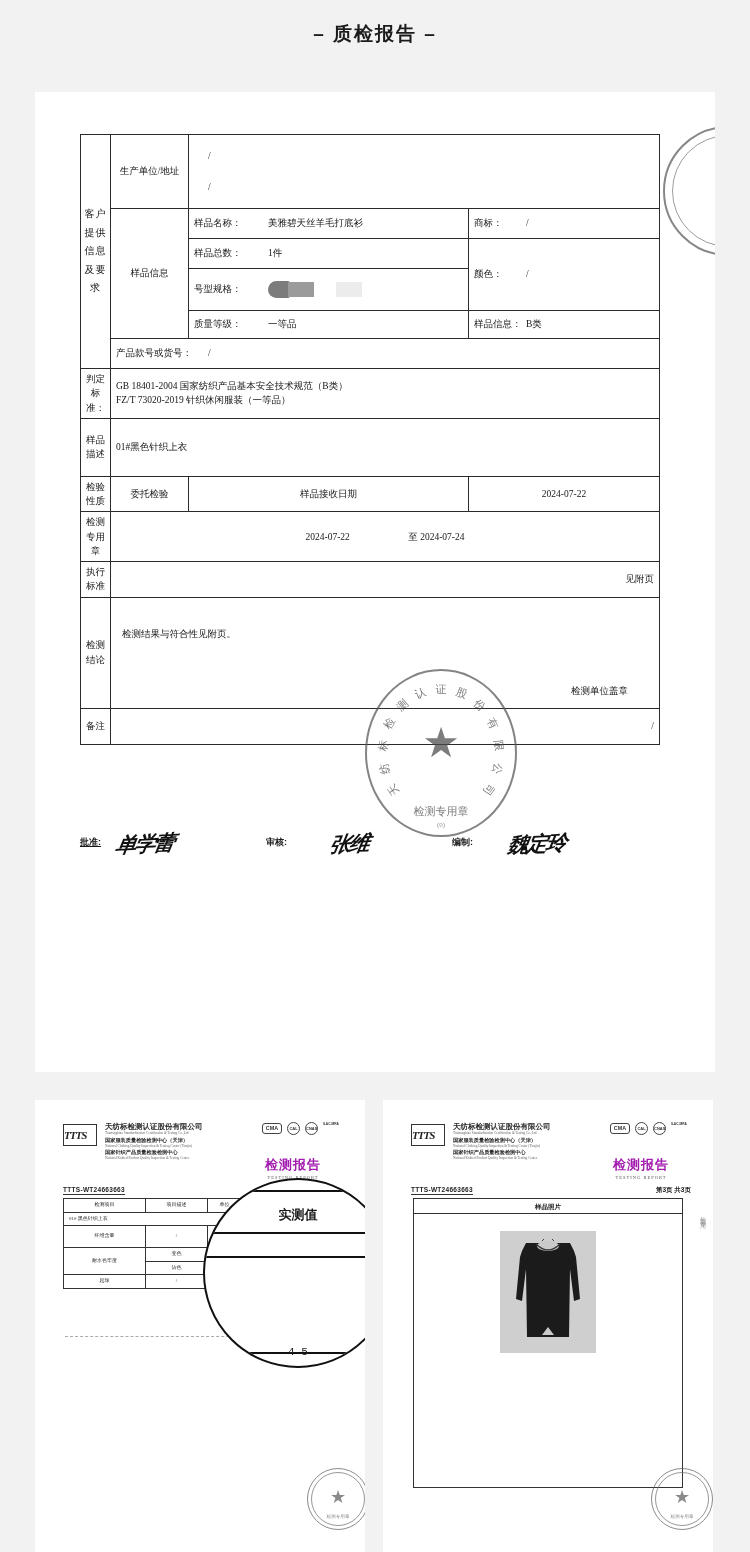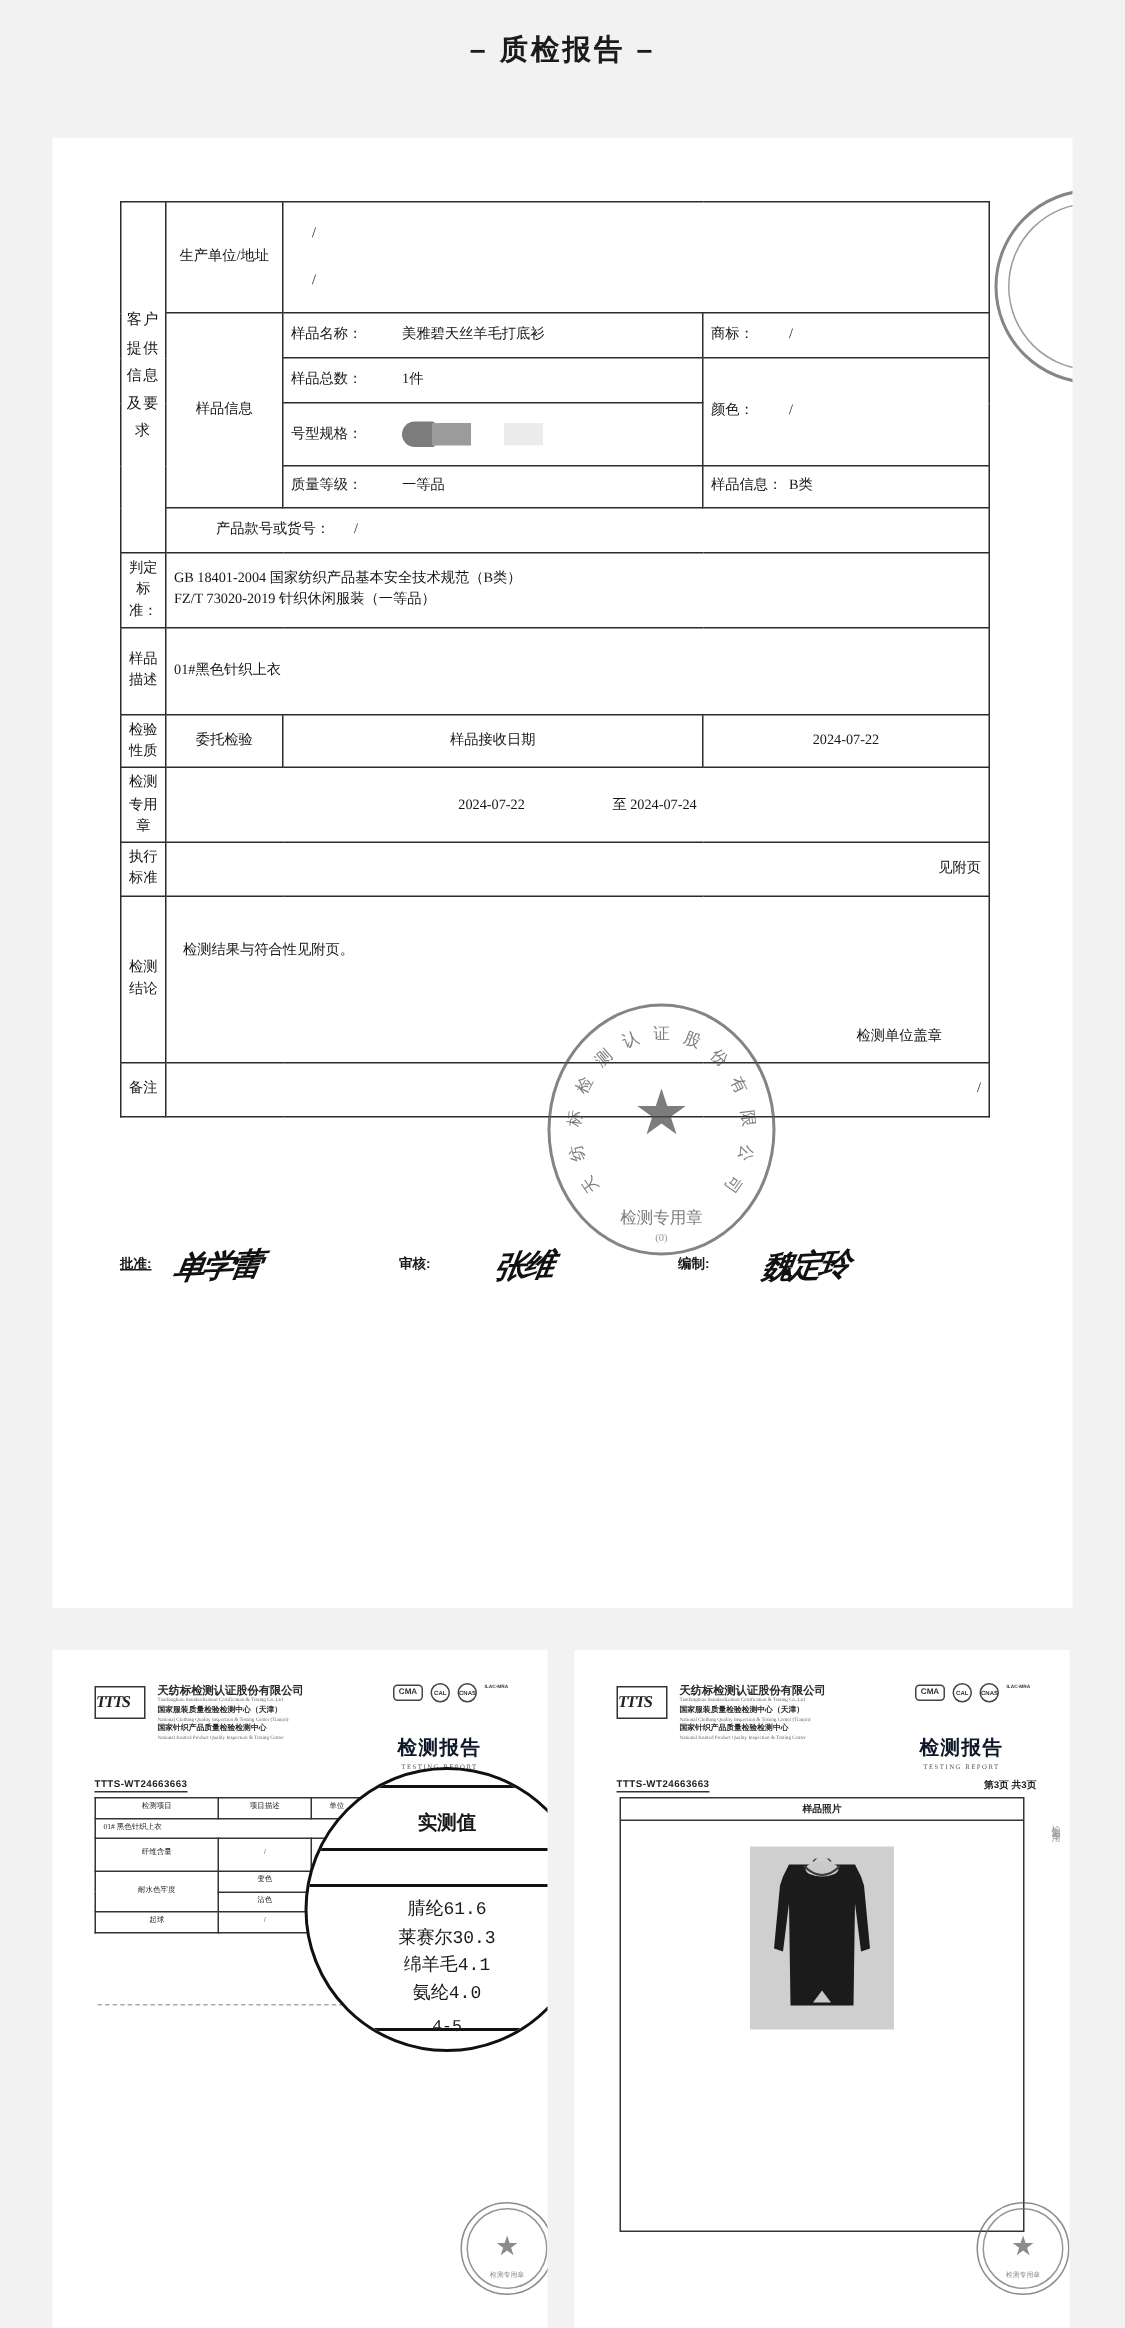--- a/index.html
+++ b/index.html
@@ -273,21 +273,21 @@
     color: #333;
     font-family: "Liberation Sans", "DejaVu Sans", sans-serif;
   }
   .mk.round { border-radius: 50%; width: 13px; height: 13px; line-height: 11px; font-size: 4px; }
   .mk.plain { border: none; font-size: 3.2px; line-height: 1.2; text-align: left; width: 16px; }
   .rep-title {
     position: absolute;
     right: 26px; top: 26px;
     text-align: center;
   }
-  .rep-title .cn { font-size: 13px; font-weight: 700; letter-spacing: 1px; color: #0f172a; }
+  .rep-title .cn { font-size: 13px; font-weight: 700; letter-spacing: 1px; color: #a21caf; }
   .rep-title .en { font-size: 4.5px; letter-spacing: 1px; color: #555; margin-top: 1px; }
 
   .rep-no {
     position: absolute;
     left: 28px; top: 86px;
     font-size: 6.5px;
     font-weight: 700;
     letter-spacing: .3px;
     border-bottom: 1px solid #333;
     padding-bottom: 1px;
@@ -489,21 +489,21 @@
         <td style="height:28px;">
           <span class="pair-k">质量等级：</span><span class="pair-v">一等品</span>
         </td>
         <td>
           <span class="pair-k" style="min-width:52px;">样品信息：</span><span class="pair-v">B类</span>
         </td>
       </tr>
 
       <tr>
         <td colspan="3" style="height:30px;">
-          <span class="pair-k" style="min-width:92px;margin-left:28px;">产品款号或货号：</span><span class="pair-v">/</span>
+          <span class="pair-k" style="min-width:92px;">产品款号或货号：</span><span class="pair-v">/</span>
         </td>
       </tr>
 
       <tr>
         <td class="cell-label">判定标准：</td>
         <td colspan="3" style="height:42px;">
           <span class="std-line">GB 18401-2004 国家纺织产品基本安全技术规范（B类）</span>
           <span class="std-line">FZ/T 73020-2019 针织休闲服装（一等品）</span>
         </td>
       </tr>
@@ -657,26 +657,20 @@
       </table>
 
     <div class="dash-line" style="top:236px;"></div>
 
     <div class="magnifier">
       <div class="mag-inner">
         <div class="mag-hline" style="top:10px;"></div>
         <div class="mag-head">实测值</div>
         <div class="mag-hline" style="top:52px;"></div>
         <div class="mag-hline" style="top:76px;"></div>
-        <div class="mag-body">
-          <div>腈纶61.6</div>
-          <div>莱赛尔30.3</div>
-          <div>绵羊毛4.1</div>
-          <div>氨纶4.0</div>
-        </div>
         <div class="mag-hline" style="top:172px;"></div>
         <div class="mag-foot">4-5</div>
       </div>
     </div>
 
     <div class="footer-stamp fs-left">
       <div class="st-ring"></div>
       <div class="st-star">★</div>
       <div class="st-txt">检测专用章</div>
     </div>

